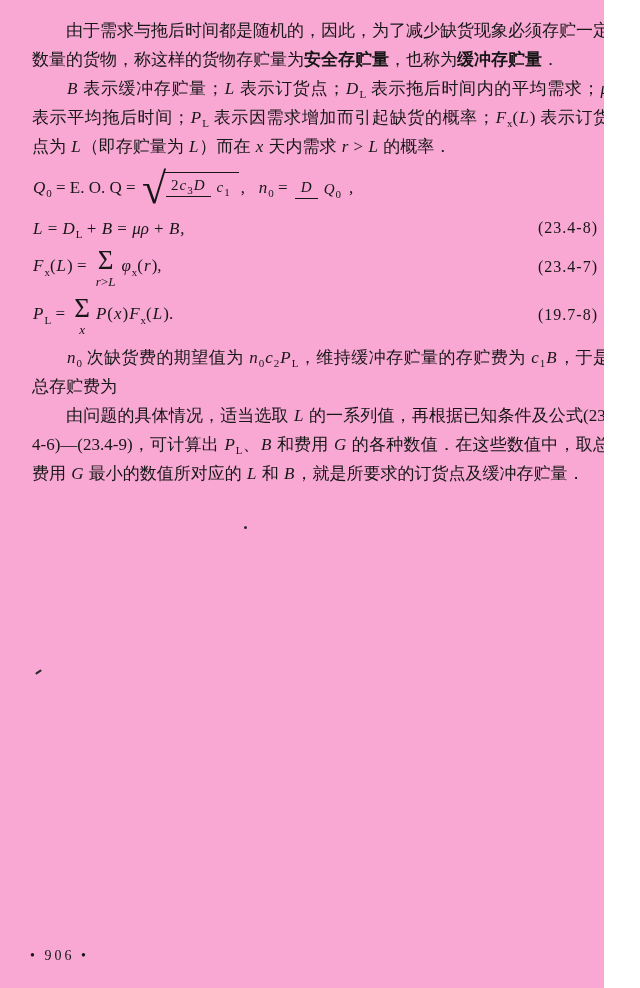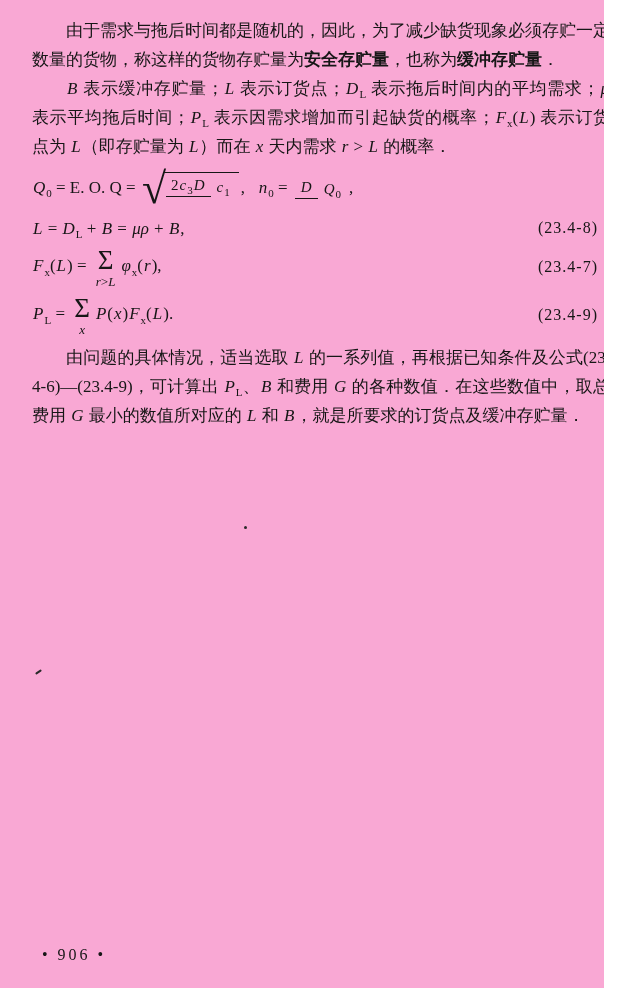--- a/index.html
+++ b/index.html
@@ -27,21 +27,21 @@
   .sqrt{display:inline-flex;align-items:flex-start;vertical-align:middle;margin:0 2px;}
   .rad-sign{font-size:44px;line-height:42px;font-weight:400;margin-right:-2px;}
   .rad-body{border-top:1.6px solid #161616;margin-top:4px;padding:2px 4px 0 2px;}
   .rad-body .frac{margin:0;}
   
   .sum{display:inline-flex;flex-direction:column;align-items:center;vertical-align:middle;margin:0 5px;line-height:1;}
   .sigma{font-size:27px;line-height:1;font-style:normal;}
   .sum-under{font-size:13px;margin-top:1px;}
   .sum-under .var{padding:0;}
   
-  .page-number{position:absolute;left:42px;bottom:24px;font-size:16px;letter-spacing:3px;text-align:right;}
+  .page-number{position:absolute;left:30px;bottom:24px;font-size:14px;letter-spacing:3px;text-align:right;}
   
   .speck-dot{position:absolute;left:244px;top:526px;width:3px;height:3px;background:#2a2a2a;border-radius:50%;}
   .speck-tick{position:absolute;left:35px;top:671px;width:7px;height:2px;background:#2a2a2a;transform:rotate(-35deg);border-radius:1px;}
 </style>
 </head>
 <body>
 
 <div class="page">
   <div class="content">
       <p class="para"><span class="run">由于需求与拖后时间都是随机的，因此，为了减少缺货现象必须存贮一定数量的货物，称这样的货物存贮量为</span><b class="run-bold">安全存贮量</b><span class="run">，也称为</span><b class="run-bold">缓冲存贮量</b><span class="run">．</span></p>
@@ -57,19 +57,20 @@
             <span class="fden"><i class="var">Q</i><sub class="sub">0</sub></span>
           </span><span class="run">,</span></span></div>
       <div class="eq-row"><span class="eq-body"><i class="var">L</i><span class="run"> = </span><i class="var">D</i><sub class="sub">L</sub><span class="run"> + </span><i class="var">B</i><span class="run"> = </span><i class="var">μρ</i><span class="run"> + </span><i class="var">B</i><span class="run">,</span></span><span class="eq-label">(23.4-8)</span></div>
       <div class="eq-row"><span class="eq-body"><i class="var">F</i><sub class="sub">x</sub><span class="run">(</span><i class="var">L</i><span class="run">) = </span><span class="sum">
             <span class="sigma">Σ</span>
             <span class="sum-under"><i class="var">r</i><span class="run">&gt;</span><i class="var">L</i></span>
           </span><i class="var">φ</i><sub class="sub">x</sub><span class="run">(</span><i class="var">r</i><span class="run">),</span></span><span class="eq-label">(23.4-7)</span></div>
       <div class="eq-row"><span class="eq-body"><i class="var">P</i><sub class="sub">L</sub><span class="run"> = </span><span class="sum">
             <span class="sigma">Σ</span>
             <span class="sum-under"><i class="var">x</i></span>
-          </span><i class="var">P</i><span class="run">(</span><i class="var">x</i><span class="run">)</span><i class="var">F</i><sub class="sub">x</sub><span class="run">(</span><i class="var">L</i><span class="run">).</span></span><span class="eq-label">(23.4-9)</span></div>
+          </span><i class="var">P</i><span class="run">(</span><i class="var">x</i><span class="run">)</span><i class="var">F</i><sub class="sub">x</sub><span class="run">(</span><i class="var">L</i><span class="run">).</span></span><span class="eq-label">(19.7-8)</span></div>
+      <p class="para"><i class="var">n</i><sub class="sub">0</sub><span class="run"> 次缺货费的期望值为 </span><i class="var">n</i><sub class="sub">0</sub><i class="var">c</i><sub class="sub">2</sub><i class="var">P</i><sub class="sub">L</sub><span class="run">，维持缓冲存贮量的存贮费为 </span><i class="var">c</i><sub class="sub">1</sub><i class="var">B</i><span class="run">，于是总存贮费为</span></p>
       <p class="para"><span class="run">由问题的具体情况，适当选取 </span><i class="var">L</i><span class="run"> 的一系列值，再根据已知条件及公式(23.4-6)—(23.4-9)，可计算出 </span><i class="var">P</i><sub class="sub">L</sub><span class="run">、</span><i class="var">B</i><span class="run"> 和费用 </span><i class="var">G</i><span class="run"> 的各种数值．在这些数值中，取总费用 </span><i class="var">G</i><span class="run"> 最小的数值所对应的 </span><i class="var">L</i><span class="run"> 和 </span><i class="var">B</i><span class="run">，就是所要求的订货点及缓冲存贮量．</span></p>
     </div>
   <span class="speck-dot"></span>
   <span class="speck-tick"></span>
   <div class="page-number">• 906 •</div>
 </div>
 
 </body></html>

